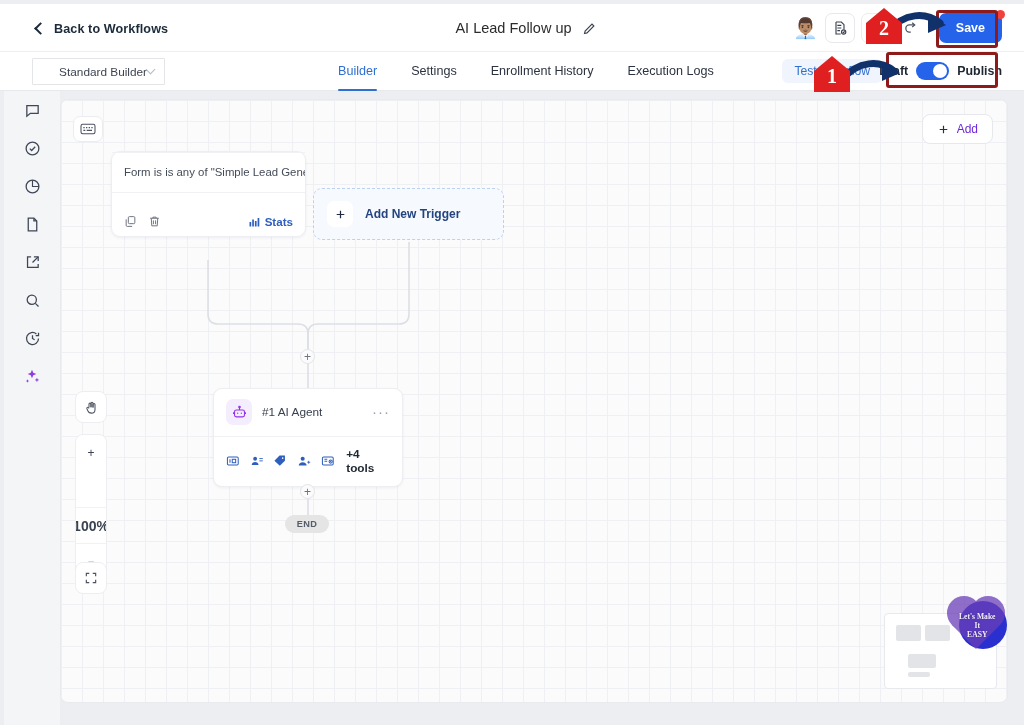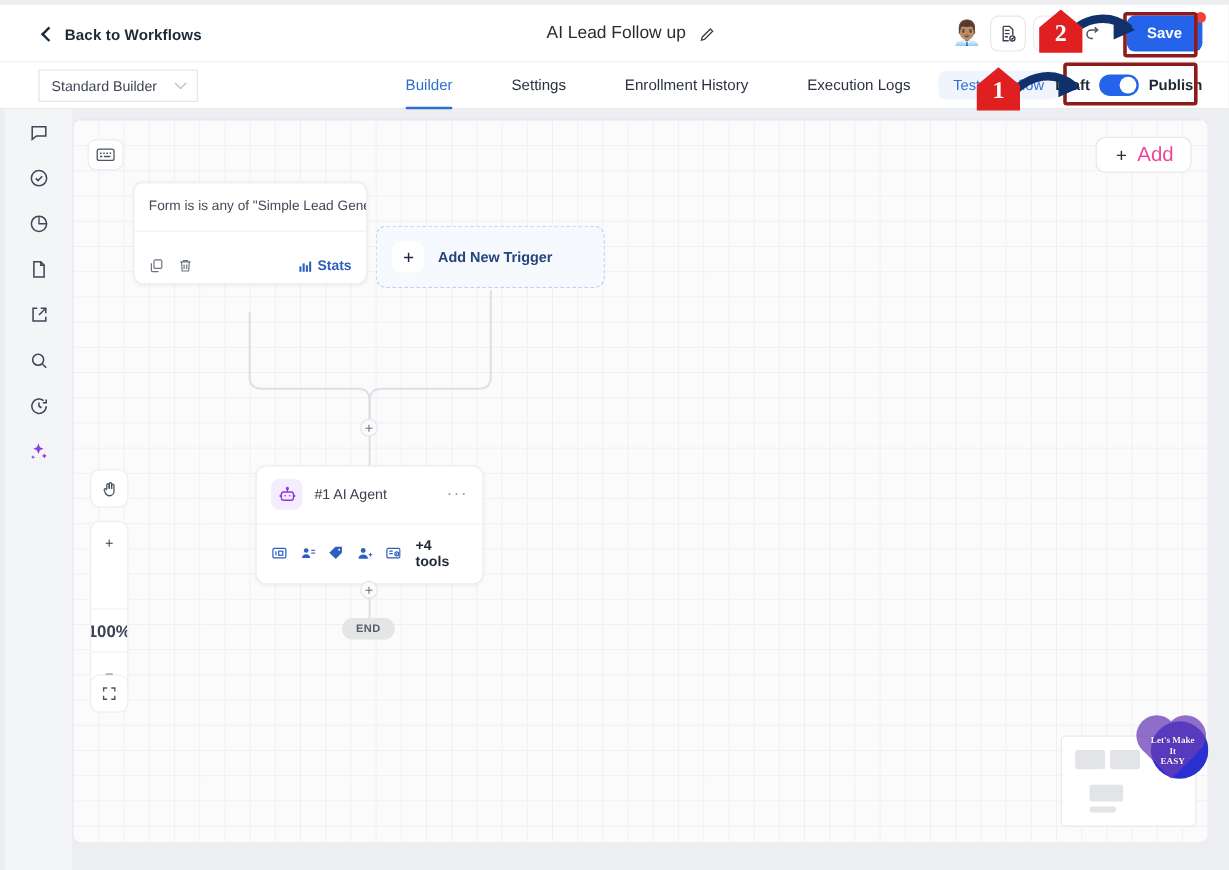--- a/index.html
+++ b/index.html
@@ -81,32 +81,32 @@
     width: 1024px; height: 39px;
     background: #ffffff;
     border-bottom: 1px solid #e7e9ed;
   }
   .builder-select {
     position: absolute; left: 32px; top: 6px;
     width: 133px; height: 27px;
     border: 1px solid #e3e5e9; border-radius: 1px;
     background: #fff; cursor: pointer;
     display: flex; align-items: center;
-    padding: 0 10px; justify-content: space-between;
+    padding: 0 10px; justify-content: flex-end;
   }
   .builder-select span { font-size: 11.8px; color: #3d4451; }
   .chev-down {
     width: 7px; height: 7px;
     border-right: 1.6px solid #b5bac4;
     border-bottom: 1.6px solid #b5bac4;
     transform: rotate(45deg); margin-top: -4px;
   }
   .tabs {
     position: absolute; left: 338px; top: 0;
-    display: flex; align-items: flex-start; gap: 15px;
+    display: flex; align-items: flex-start; gap: 0;
     height: 39px;
   }
   .tab {
     font-size: 12.6px; color: #2c3340;
     padding: 12px 0 0 0; margin-right: 34px;
     cursor: pointer; position: relative; height: 39px;
   }
   .tab.active { color: #2f6fd0; }
   .tab.active::after {
     content: ""; position: absolute; left: 0; right: 0; bottom: 0;
@@ -167,21 +167,21 @@
     display: flex; align-items: center; justify-content: center;
     cursor: pointer;
   }
   .add-btn {
     position: absolute; right: 14px; top: 14px;
     height: 30px; border-radius: 8px;
     background: #fff; border: 1px solid #e6e8ec;
     display: flex; align-items: center; gap: 7px;
     padding: 0 14px; cursor: pointer;
   }
-  .add-btn span { font-size: 17px; color: #ec4899; }
+  .add-btn span { font-size: 12px; color: #6d28d9; }
 
   
   .node-card {
     position: absolute;
     background: #fff;
     border: 1px solid #eceef1;
     border-radius: 9px;
     box-shadow: 0 1px 3px rgba(20,30,50,.06);
   }
   #form-node { left: 50px; top: 51px; width: 195px; }

